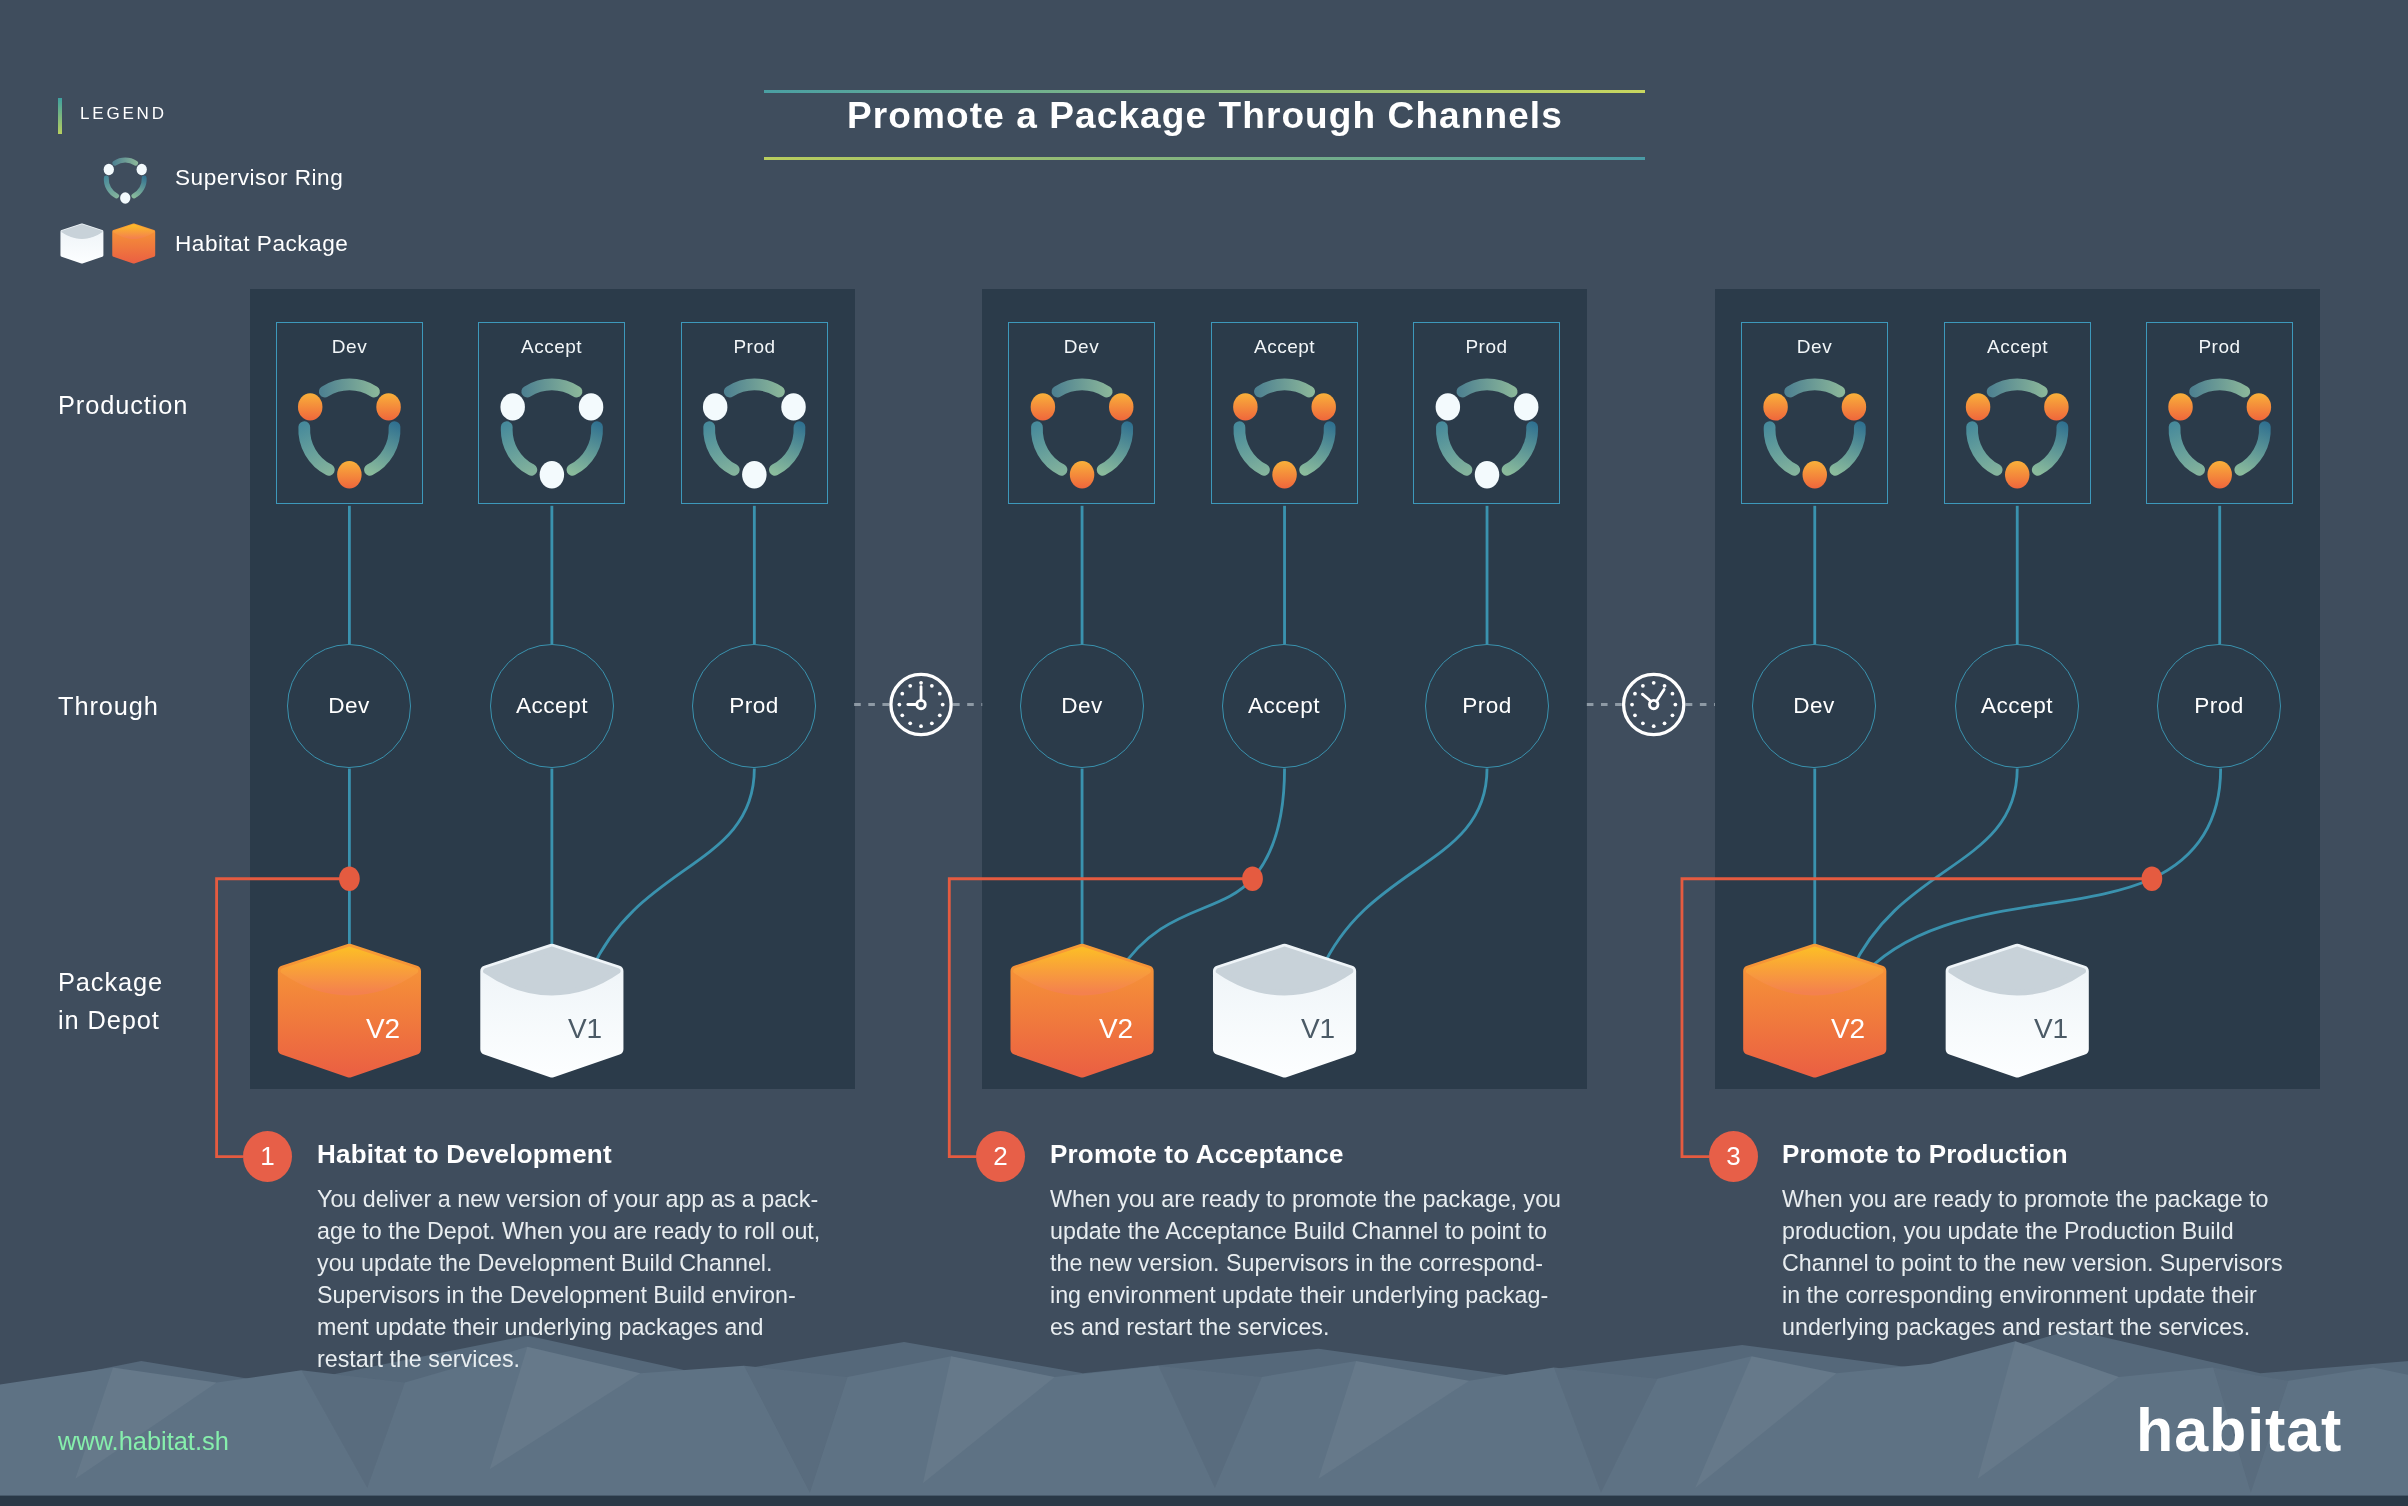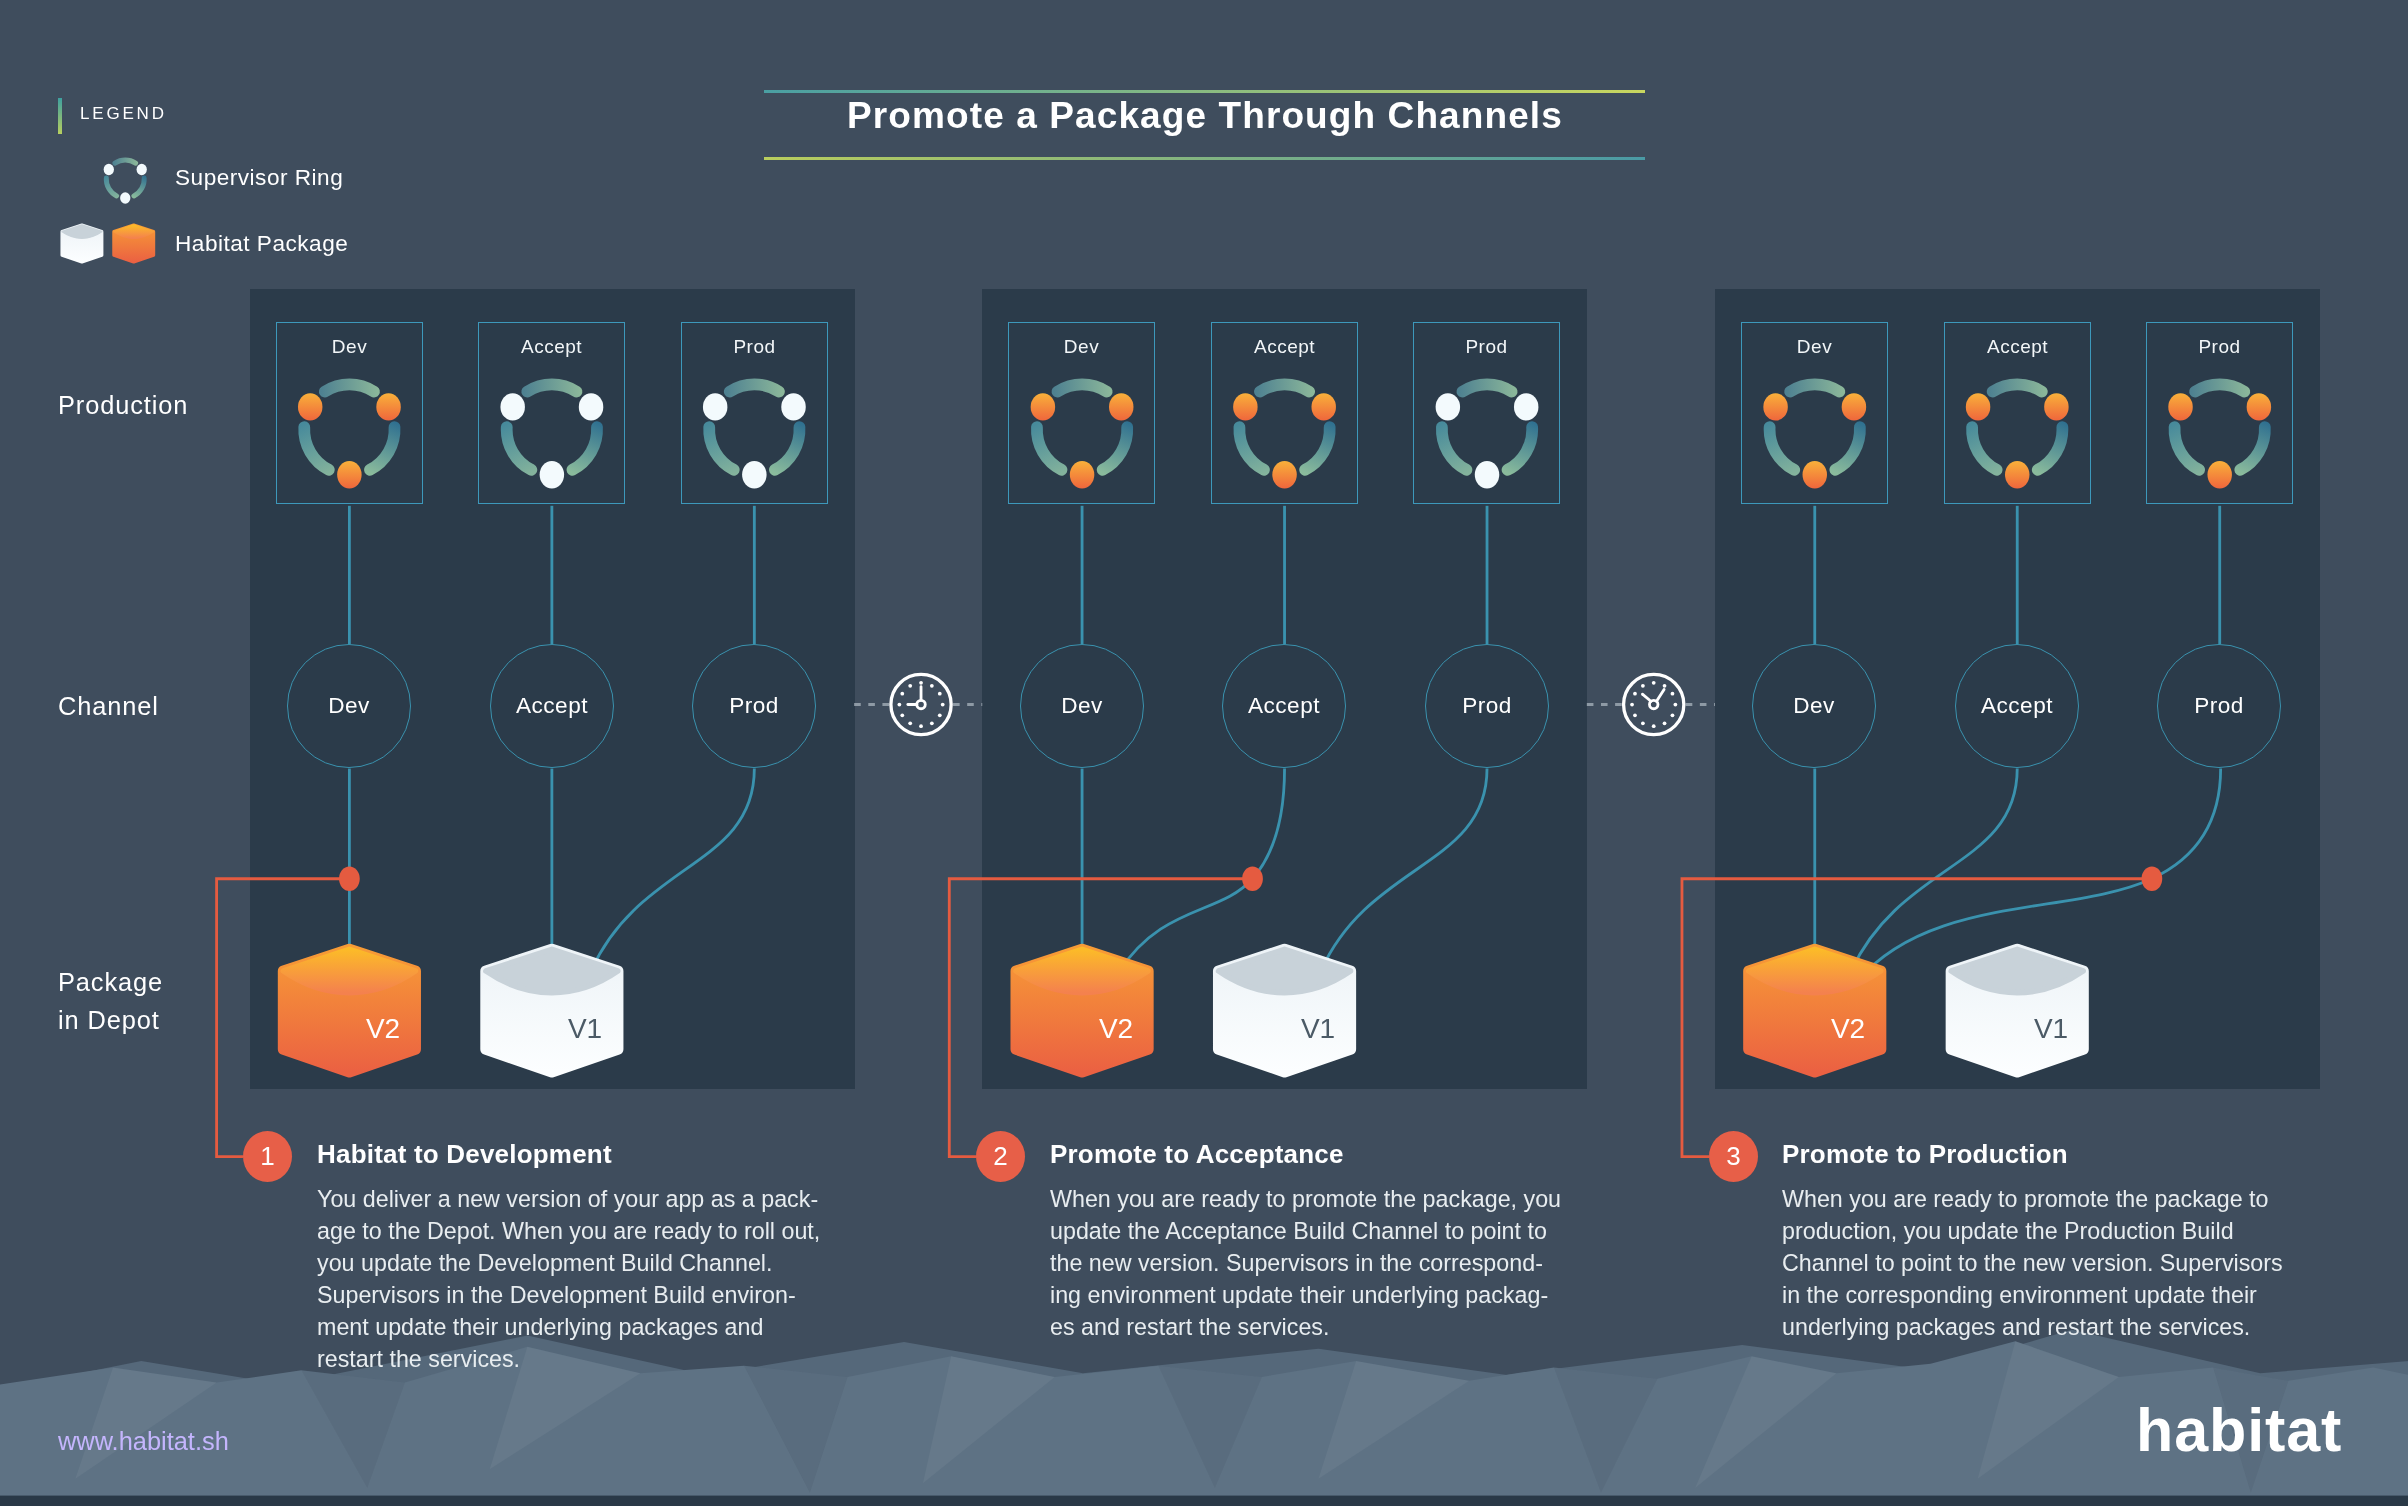--- a/index.html
+++ b/index.html
@@ -17,21 +17,21 @@
   #titleline-bottom { top:157px; background:linear-gradient(90deg,#b9cd5d,#4a9aa5); }
   .title { position:absolute; left:717px; width:976px; top:95px; text-align:center; color:#fff; font-size:37px; font-weight:600; letter-spacing:1.1px; z-index:3; }
   .legend-heading { position:absolute; left:80px; top:104px; color:#fff; font-size:17px; letter-spacing:2.8px; z-index:3; }
   .legend-bar { position:absolute; left:58px; top:98px; width:3.8px; height:36px; background:linear-gradient(180deg,#3ea0a0,#b7cf5f); z-index:3; }
   .legend-label { position:absolute; color:#fff; font-size:22.6px; letter-spacing:0.5px; z-index:3; }
   .cubelabel { position:absolute; width:56px; text-align:center; font-size:28px; color:#fff; z-index:3; font-weight:400; }
   .cubelabel.dark { color:#4b5a66; }
   .stepcircle { position:absolute; top:1131px; width:49px; height:51px; background:#e75f48; border-radius:50%; z-index:3; display:flex; align-items:center; justify-content:center; color:#fff; font-size:26px; }
   .steptitle { position:absolute; top:1139px; color:#fff; font-size:26px; font-weight:700; z-index:3; letter-spacing:0.2px; }
   .stepbody { position:absolute; top:1183px; width:603px; color:#e8edf0; font-size:24.5px; line-height:32px; white-space:pre-line; transform:scaleX(0.95); transform-origin:left top; z-index:3; }
-  .footer-url { position:absolute; left:58px; top:1427px; color:#c4b5fd; font-size:25.4px; z-index:3; }
+  .footer-url { position:absolute; left:58px; top:1427px; color:#86efac; font-size:25.4px; z-index:3; }
   .footer-logo { position:absolute; left:2136px; top:1395px; color:#fff; font-size:61px; font-weight:700; letter-spacing:0.9px; z-index:3; }
 </style>
 </head>
 <body>
 
 <div class="panel" style="left:250px"></div>
 <div class="panel" style="left:982px"></div>
 <div class="panel" style="left:1715px"></div>
 
 <svg id="art" width="2409" height="1507" viewBox="0 0 2558 1600">
@@ -230,21 +230,21 @@
 <div class="tline" id="titleline-top"></div>
 <h1 class="title">Promote a Package Through Channels</h1>
 <div class="tline" id="titleline-bottom"></div>
 
 <div class="legend-bar"></div>
 <div class="legend-heading">LEGEND</div>
 <div class="legend-label" style="left:175px; top:165px;">Supervisor Ring</div>
 <div class="legend-label" style="left:175px; top:231px;">Habitat Package</div>
 
 <div class="rowlabel" style="top:391px;">Production</div>
-<div class="rowlabel" style="top:692px;">Channel</div>
+<div class="rowlabel" style="top:692px;">Through</div>
 <div class="rowlabel" style="top:968px;">Package</div>
 <div class="rowlabel" style="top:1006px;">in Depot</div>
 
 <div class="envbox" style="left:276px">
     <div class="envlabel">Dev</div>
   </div>
 <div class="envbox" style="left:478px">
     <div class="envlabel">Accept</div>
   </div>
 <div class="envbox" style="left:681px">

